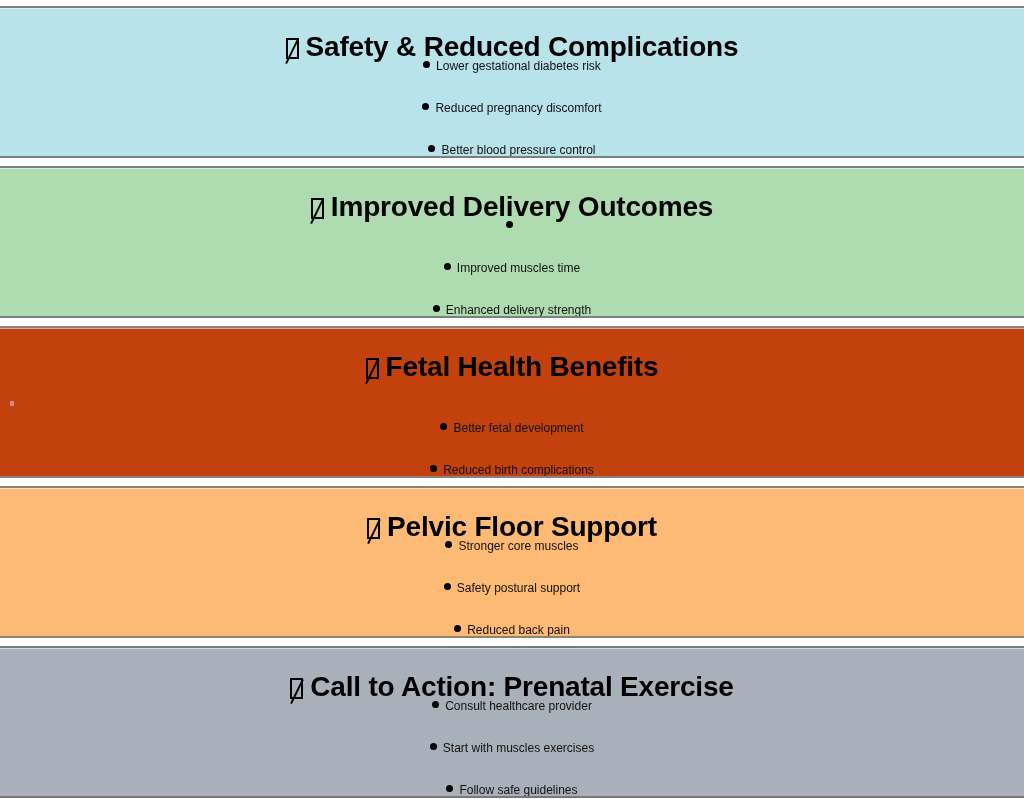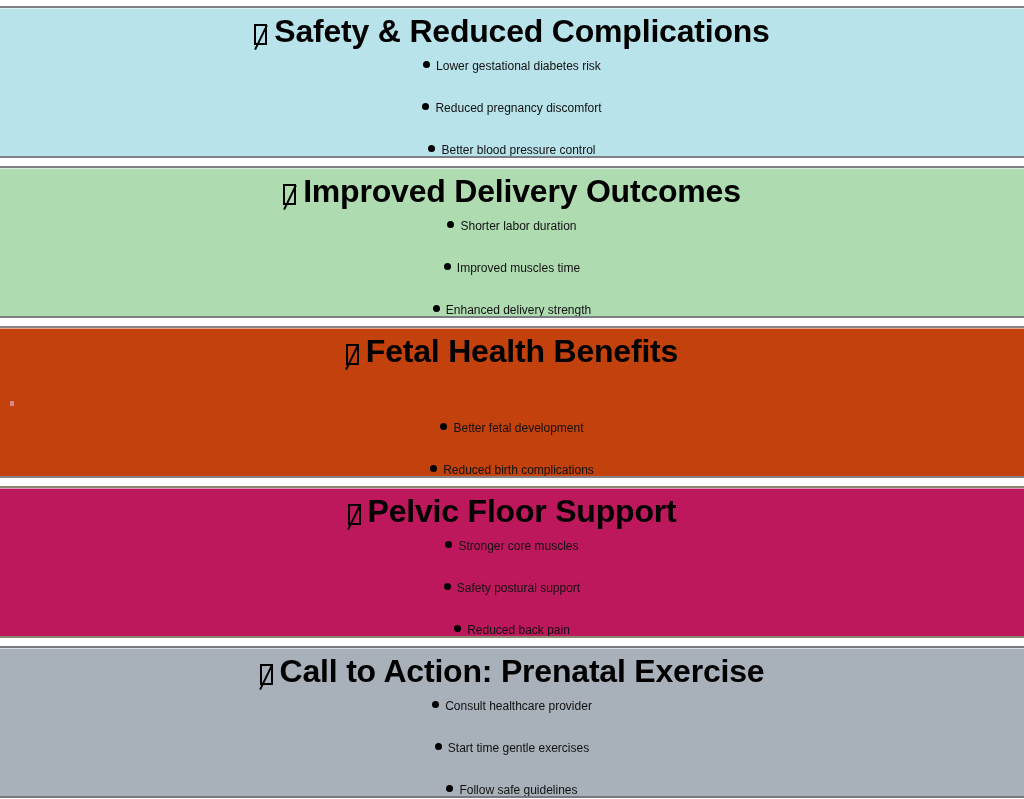--- a/index.html
+++ b/index.html
@@ -46,25 +46,25 @@
     position: relative;
     width: 100%;
     height: 100%;
     text-align: center;
   }
 
   .panel-title {
     position: absolute;
     left: 0;
     right: 0;
-    top: 7px;
+    top: 23px;
     text-align: center;
     font-family: "Liberation Sans", sans-serif;
     font-weight: bold;
-    font-size: 32px;
+    font-size: 28px;
     line-height: 32px;
     letter-spacing: -0.2px;
     color: #000000;
     white-space: nowrap;
   }
 
   .tofu {
     display: inline-block;
     position: relative;
     width: 13px;
@@ -130,42 +130,42 @@
       <div class="panel-inner">
         <div class="panel-title"><span class="tofu"></span><span>Safety &amp; Reduced Complications</span></div>
         <div class="bullet-line bullet-1"><span class="dot"></span><span>Lower gestational diabetes risk</span></div>
         <div class="bullet-line bullet-2"><span class="dot"></span><span>Reduced pregnancy discomfort</span></div>
         <div class="bullet-line bullet-3"><span class="dot"></span><span>Better blood pressure control</span></div>
       </div>
     </div>
     <div class="panel" style="top: 166px; background: rgb(174, 220, 176); border-top-color: rgb(124, 128, 132); border-bottom-color: rgb(124, 128, 132);">
       <div class="panel-inner">
         <div class="panel-title"><span class="tofu"></span><span>Improved Delivery Outcomes</span></div>
-        <div class="bullet-line bullet-1"><span class="dot"></span><span>Shorter labor duration</span></div>
+        <div class="bullet-line bullet-1"><span class="dot"></span></div>
         <div class="bullet-line bullet-2"><span class="dot"></span><span>Improved muscles time</span></div>
         <div class="bullet-line bullet-3"><span class="dot"></span><span>Enhanced delivery strength</span></div>
       </div>
     </div>
     <div class="panel" style="top: 326px; background: #c2410c; border-top-color: rgb(138, 129, 133); border-bottom-color: rgb(138, 129, 133);">
       <div class="panel-inner">
         <div class="panel-title"><span class="tofu"></span><span>Fetal Health Benefits</span></div>
         <div class="bullet-line bullet-2"><span class="dot"></span><span>Better fetal development</span></div>
         <div class="bullet-line bullet-3"><span class="dot"></span><span>Reduced birth complications</span></div>
       </div>
     </div>
-    <div class="panel" style="top: 486px; background: #be185d; border-top-color: rgb(139, 134, 112); border-bottom-color: rgb(139, 134, 112);">
+    <div class="panel" style="top: 486px; background: #fdba74; border-top-color: rgb(139, 134, 112); border-bottom-color: rgb(139, 134, 112);">
       <div class="panel-inner">
         <div class="panel-title"><span class="tofu"></span><span>Pelvic Floor Support</span></div>
         <div class="bullet-line bullet-1"><span class="dot"></span><span>Stronger core muscles</span></div>
         <div class="bullet-line bullet-2"><span class="dot"></span><span>Safety postural support</span></div>
         <div class="bullet-line bullet-3"><span class="dot"></span><span>Reduced back pain</span></div>
       </div>
     </div>
     <div class="panel" style="top: 646px; background: rgb(168, 176, 186); border-top-color: rgb(118, 121, 126); border-bottom-color: rgb(118, 121, 126);">
       <div class="panel-inner">
         <div class="panel-title"><span class="tofu"></span><span>Call to Action: Prenatal Exercise</span></div>
         <div class="bullet-line bullet-1"><span class="dot"></span><span>Consult healthcare provider</span></div>
-        <div class="bullet-line bullet-2"><span class="dot"></span><span>Start time gentle exercises</span></div>
+        <div class="bullet-line bullet-2"><span class="dot"></span><span>Start with muscles exercises</span></div>
         <div class="bullet-line bullet-3"><span class="dot"></span><span>Follow safe guidelines</span></div>
       </div>
     </div>
     <div class="artifact"></div>
 </div>
 
 </body></html>

